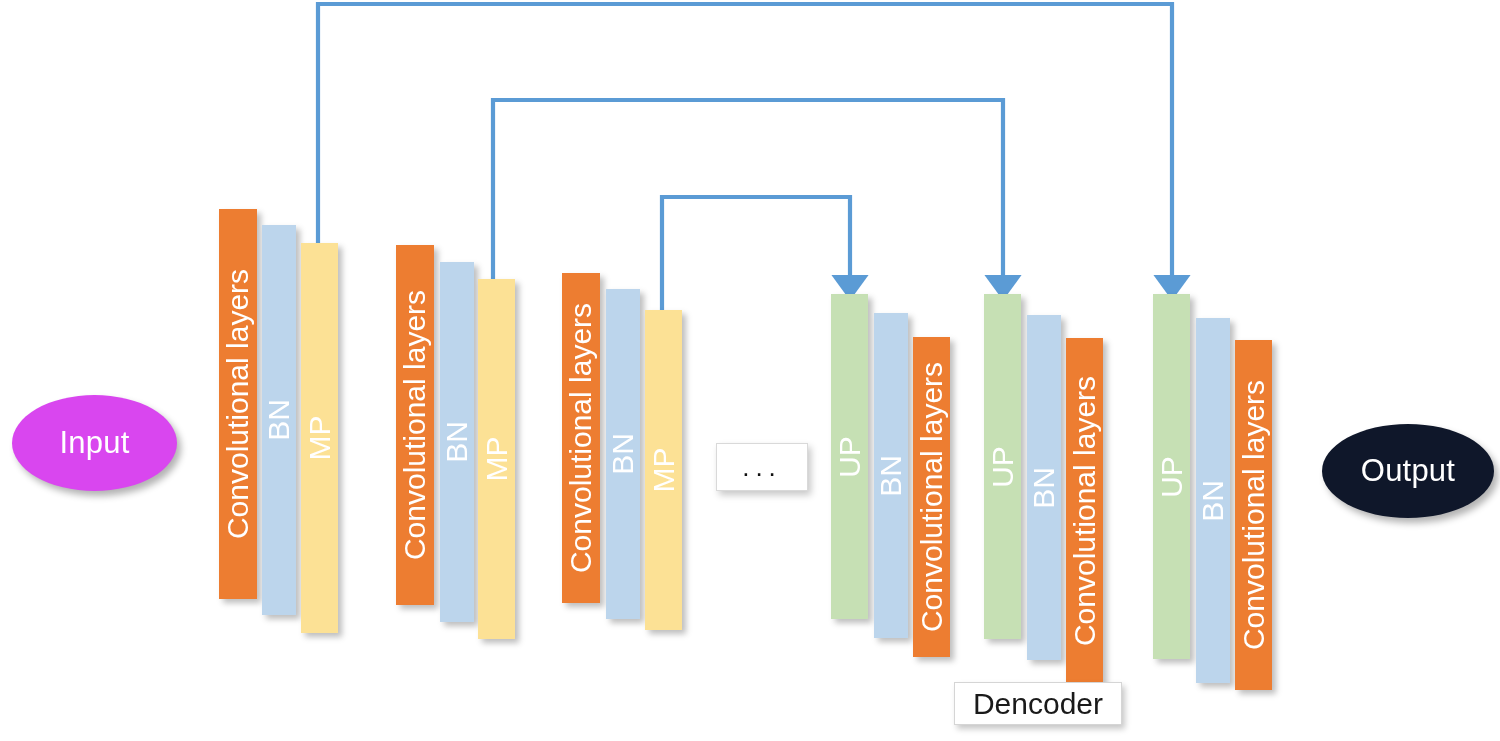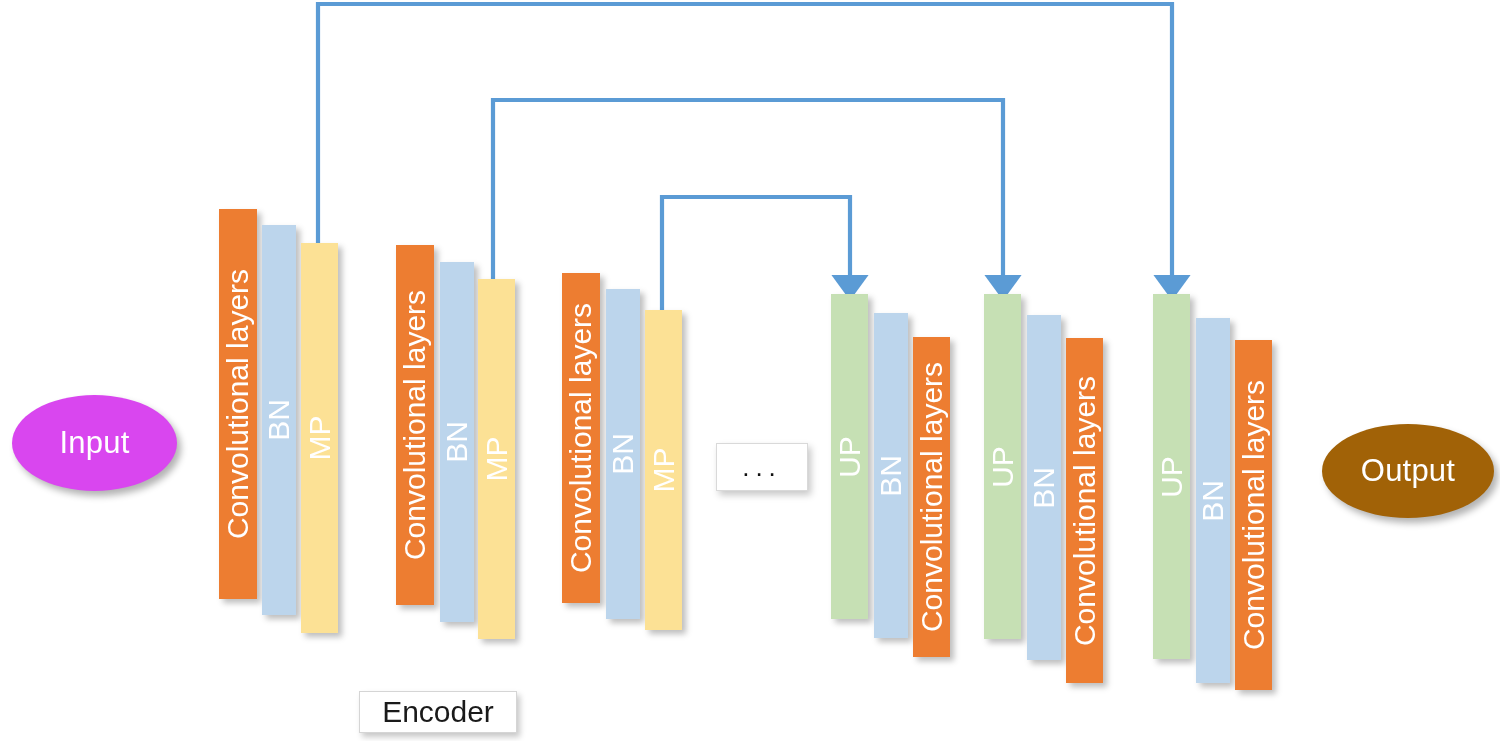--- a/index.html
+++ b/index.html
@@ -11,21 +11,21 @@
   #stage{position:absolute;left:0;top:0;width:1500px;height:741px;}
 
   
   .ellipse{
     position:absolute;border-radius:50%;
     display:flex;align-items:center;justify-content:center;
     color:#ffffff;font-size:31px;letter-spacing:.2px;
     box-shadow:4px 5px 7px rgba(0,0,0,.30);
   }
   .ellipse.input{left:12px;top:395px;width:165px;height:96px;background:#d946ef;}
-  .ellipse.output{left:1322px;top:424px;width:172px;height:94px;background:#a16207;justify-content:center;}
+  .ellipse.output{left:1322px;top:424px;width:172px;height:94px;background:#0f172a;justify-content:center;}
 
   
   .bar{
     position:absolute;
     box-shadow:4px 4px 6px rgba(0,0,0,.26);
   }
   .bar .lbl{
     position:absolute;left:50%;top:50%;
     transform:translate(-50%,-50%) rotate(-90deg);
     white-space:nowrap;color:#ffffff;
@@ -134,17 +134,17 @@
     <span class="lbl">BN</span>
   </div>
   <div class="bar conv" style="left:1235px;top:340px;width:37px;height:350px;">
     <span class="lbl">Convolutional layers</span>
   </div>
 
   <div class="ellipse output">
     <span>Output</span>
   </div>
 
-  <div class="tagbox" style="left:359px;top:691px;width:156px;height:40px;">
-    <span>Encoder</span>
+  <div class="tagbox" style="left:954px;top:682px;width:166px;height:41px;">
+    <span>Dencoder</span>
   </div>
 
 </div>
 
 </body></html>

